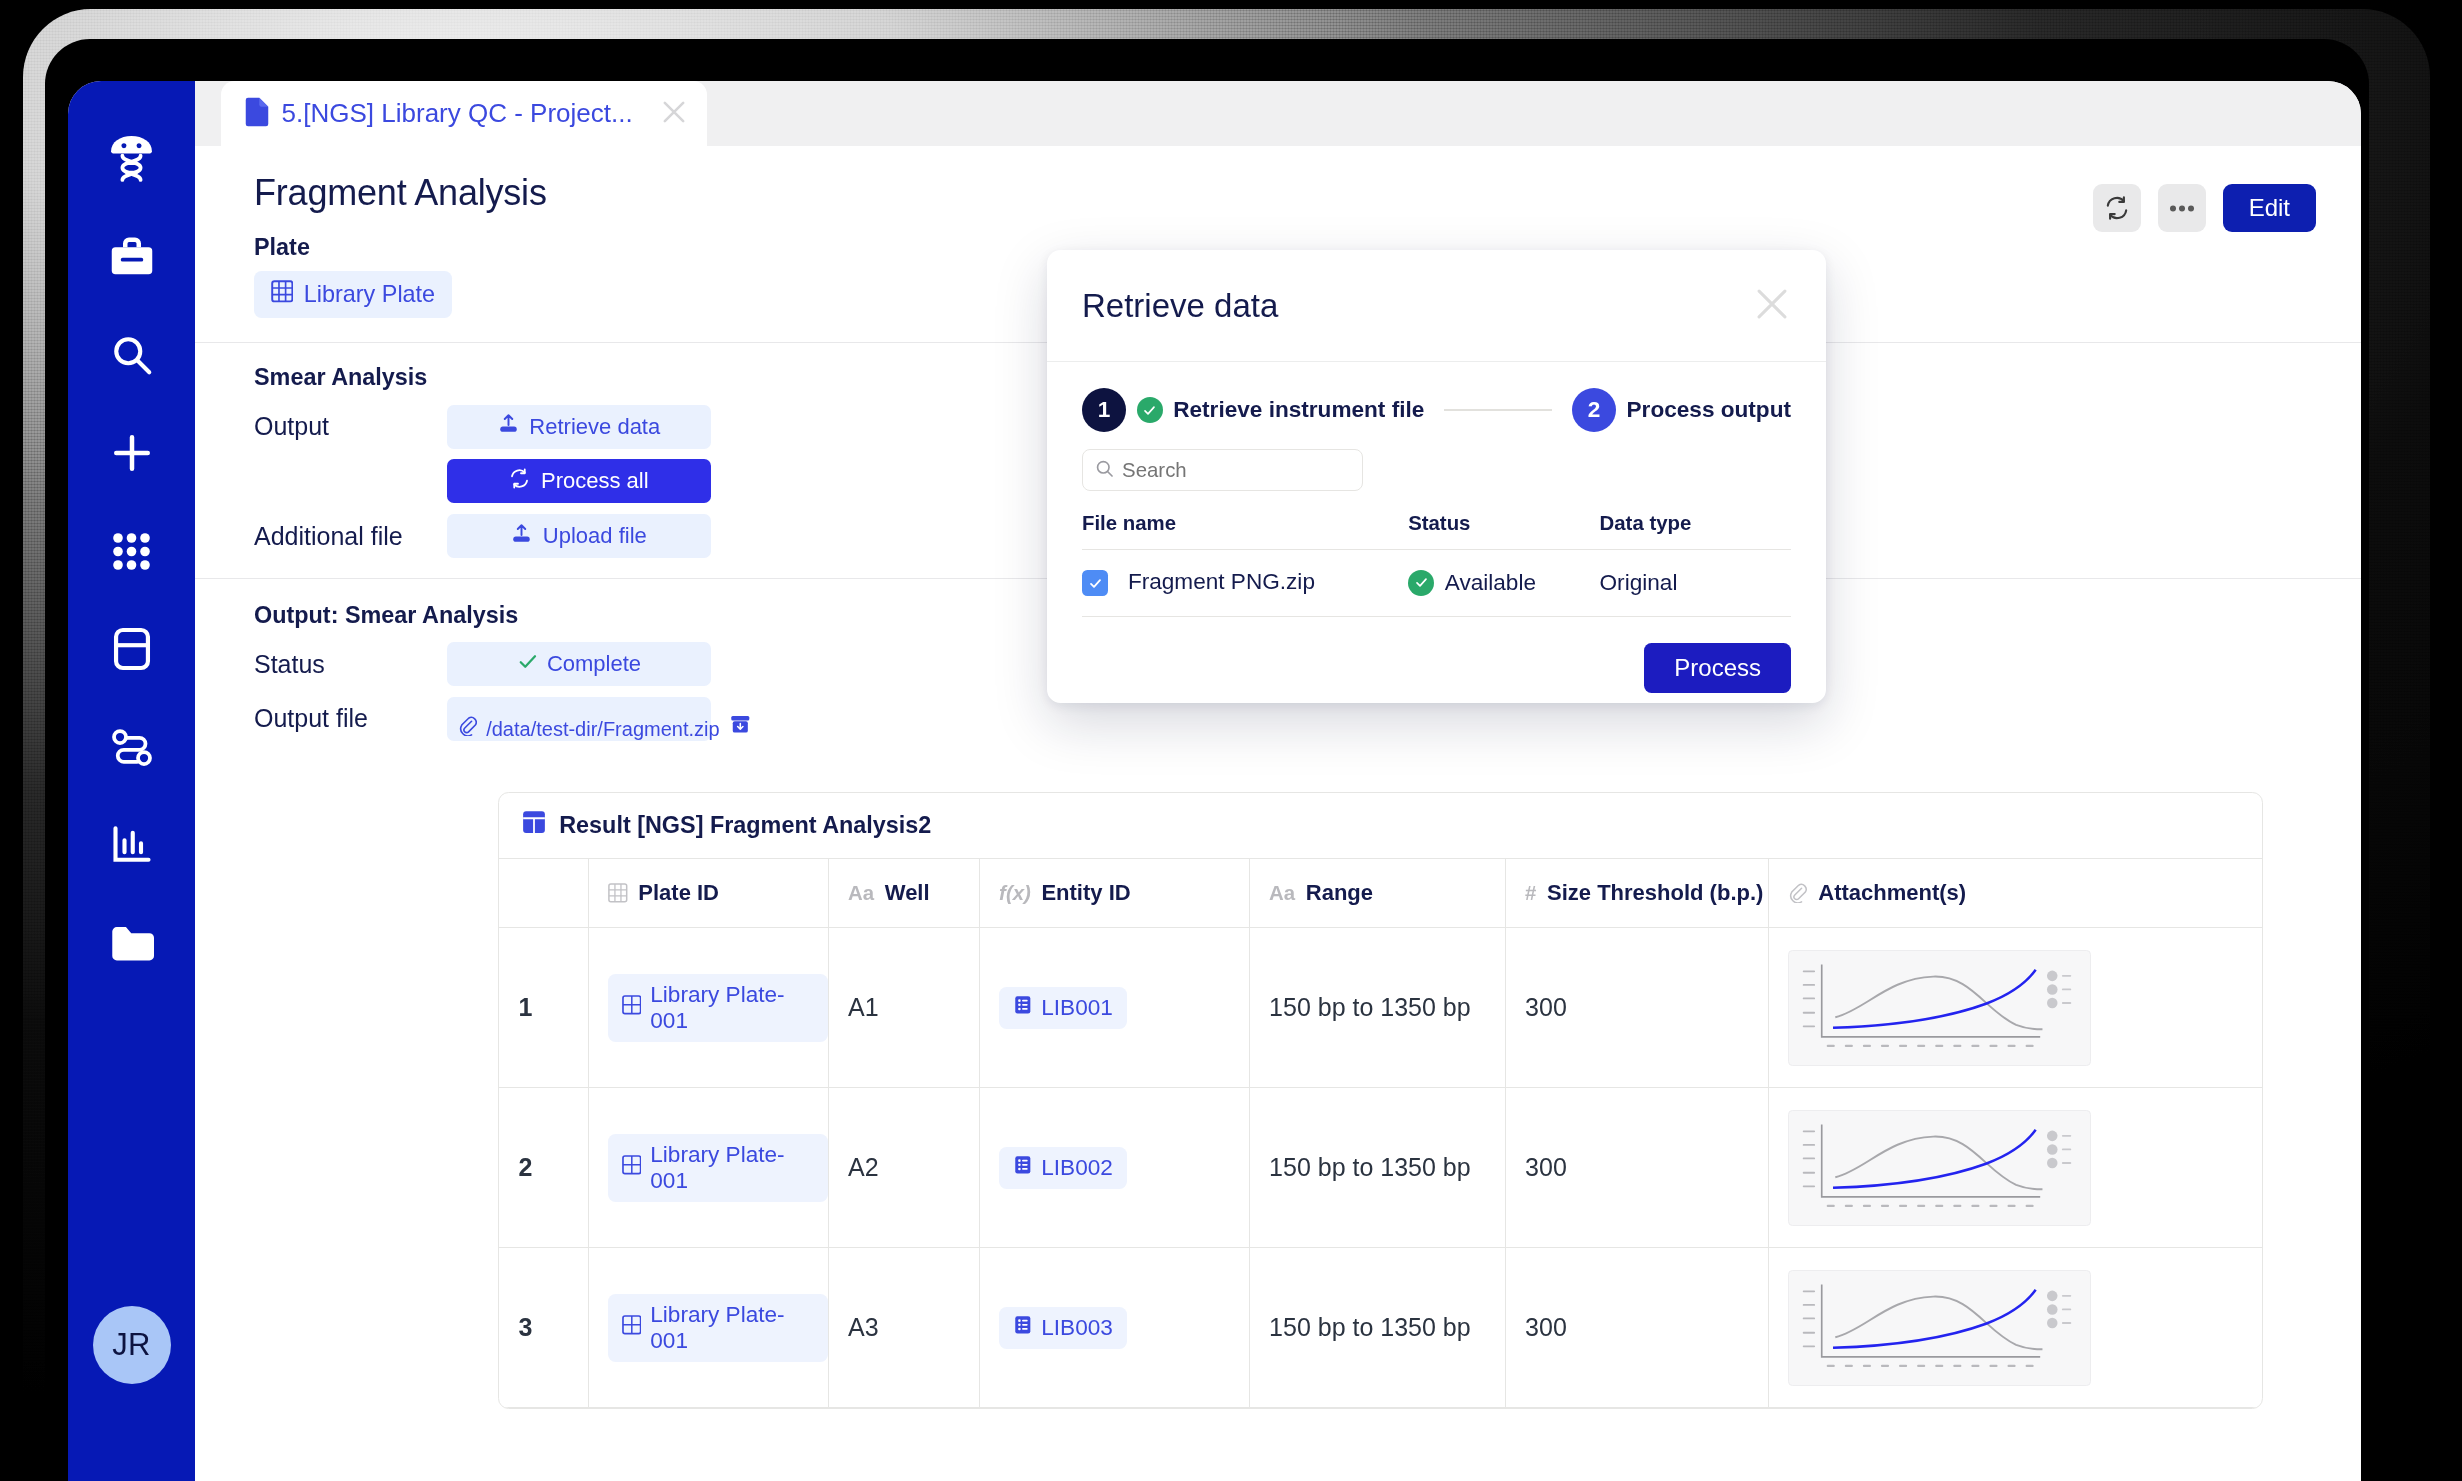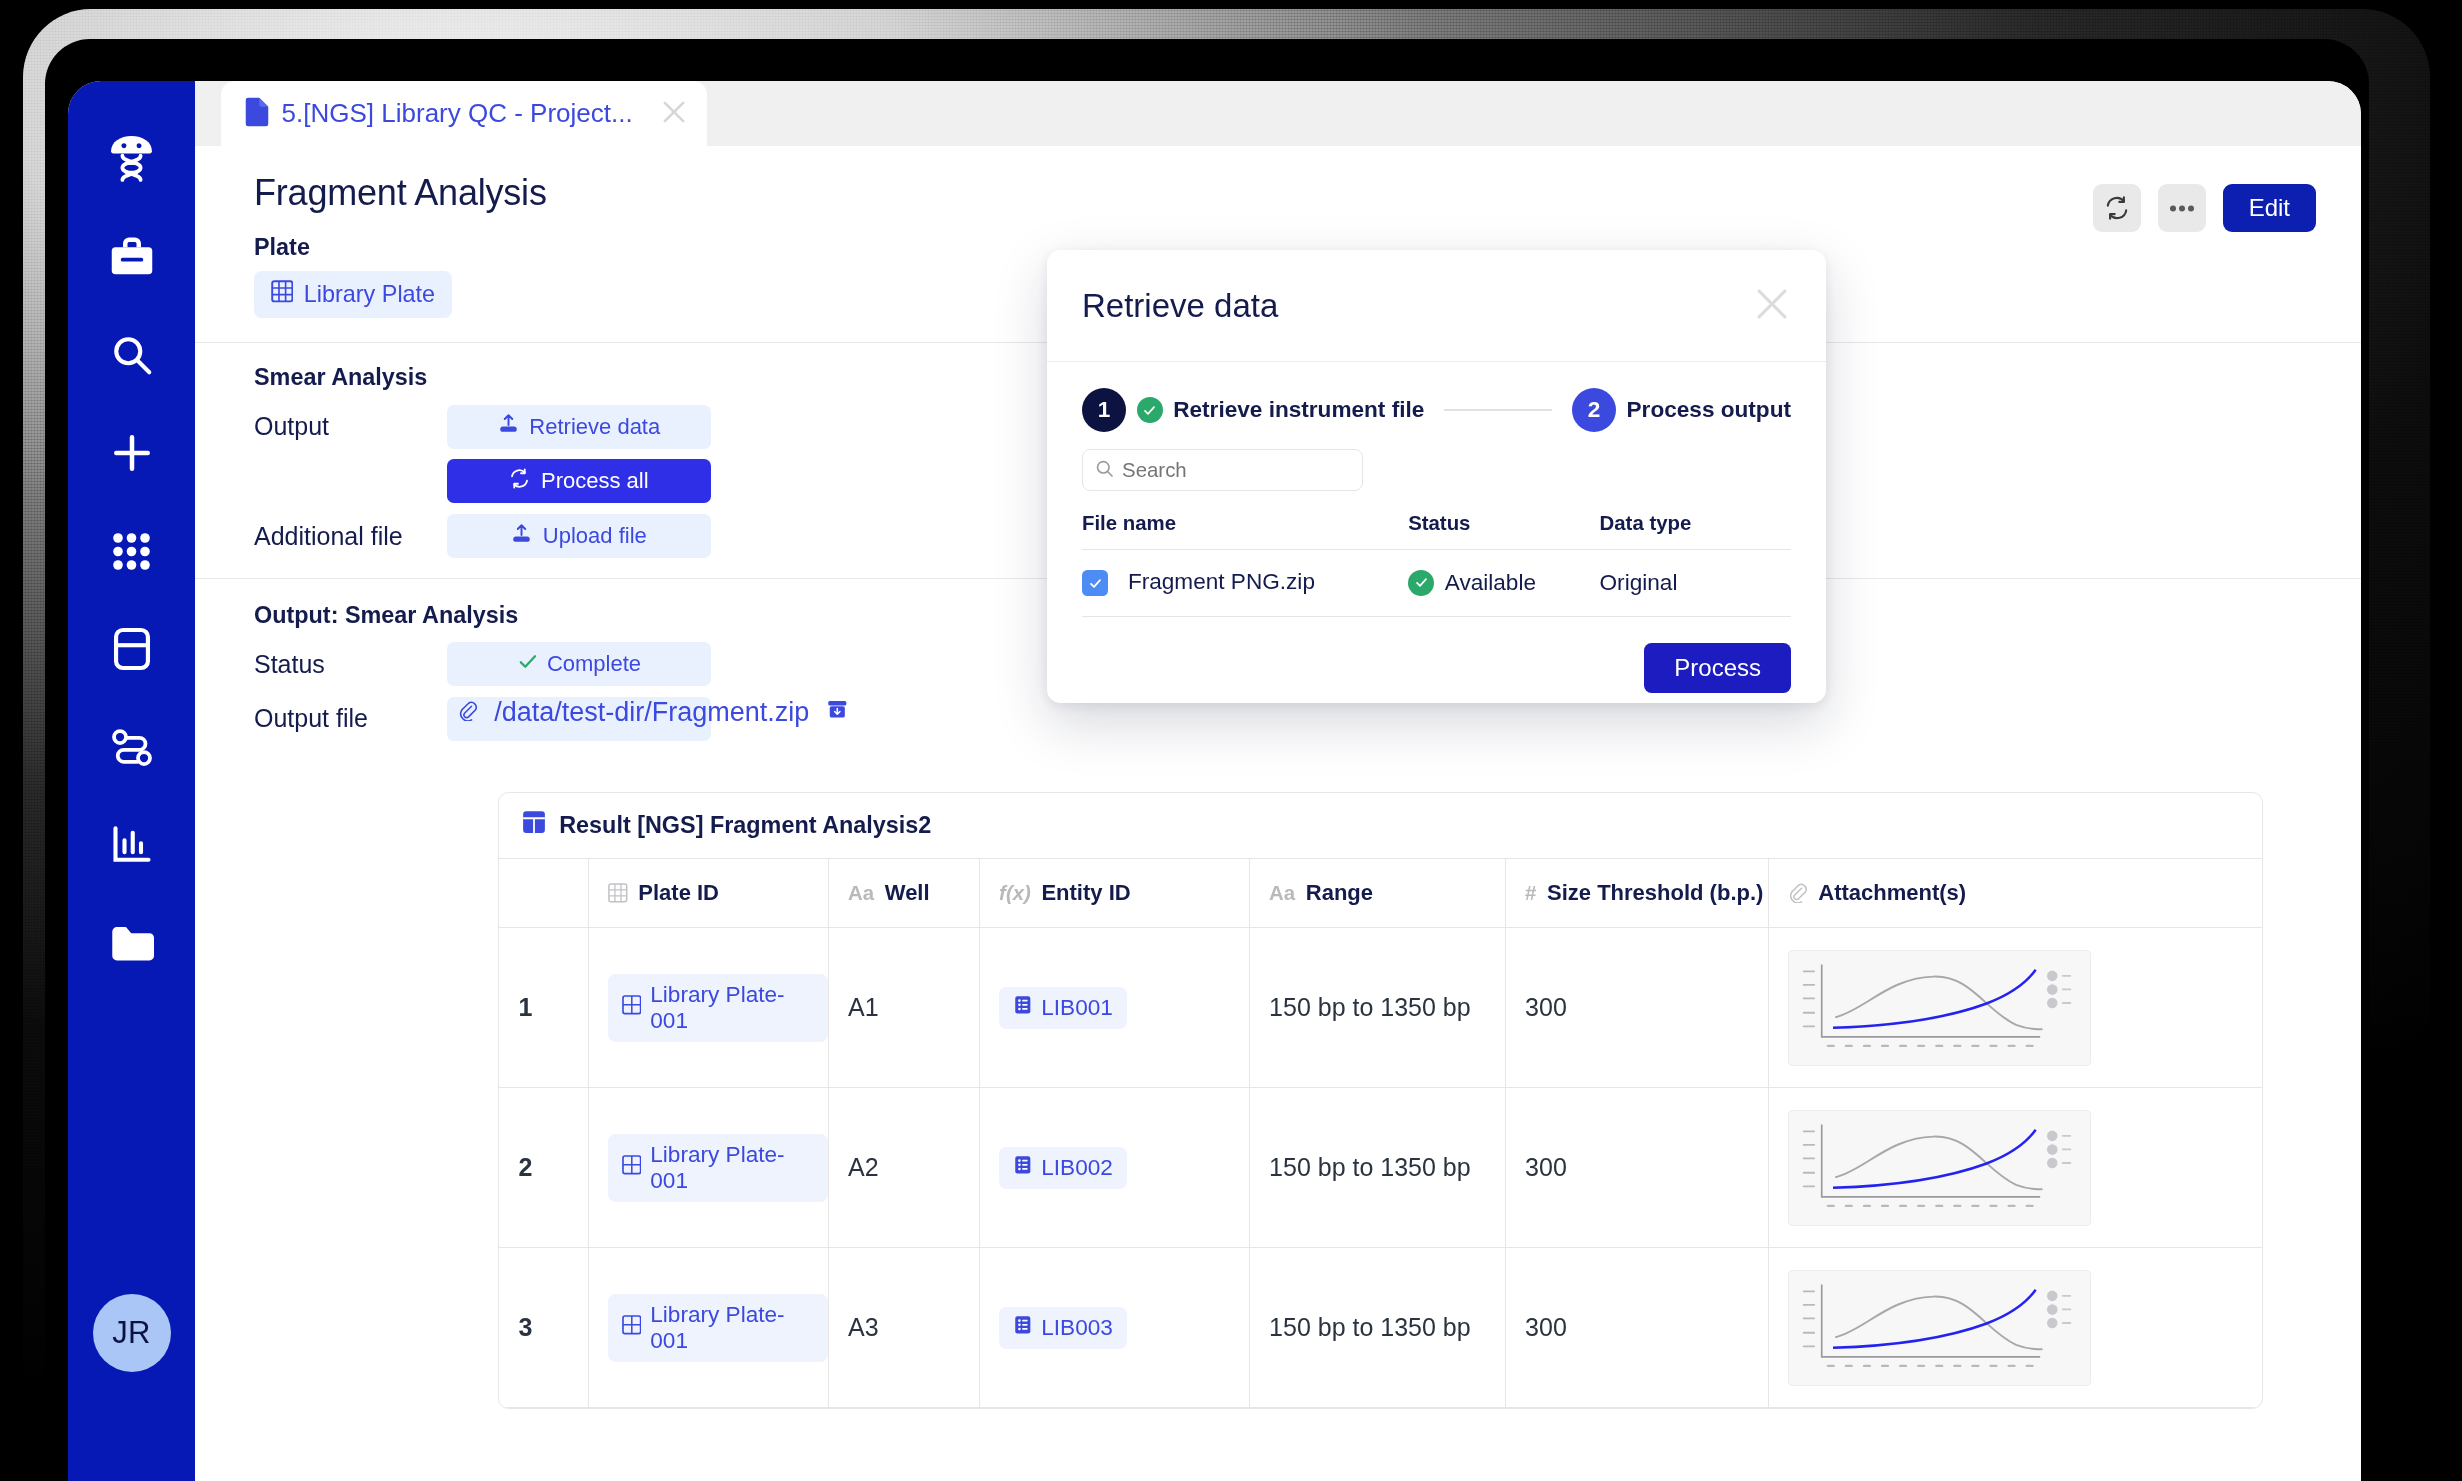--- a/index.html
+++ b/index.html
@@ -55,21 +55,21 @@
   }
   .nav-icon {
     width: 72px; height: 72px;
     display: flex; align-items: center; justify-content: center;
     margin-bottom: 26px;
     border-radius: 12px;
     cursor: pointer;
   }
   .nav-icon svg { display:block; }
   #avatar {
-    position: absolute; bottom: 109px;
+    position: absolute; bottom: 97px;
     width: 78px; height: 78px; border-radius: 50%;
     background: #a9c6f7;
     display:flex; align-items:center; justify-content:center;
     color: #0d1340; font-size: 31px; letter-spacing: 0.4px;
   }
 
   
   #content { flex: 1; display: flex; flex-direction: column; min-width:0; position: relative; }
 
   
@@ -129,23 +129,23 @@
     background:#eaf1fe; color:#3b49df;
     border-radius: 6.8px; border:none;
     display:flex; align-items:center; justify-content:center; gap: 9px;
     font-size:22px;
     font-family:"Liberation Sans", sans-serif;
   }
   .btn-file {
     width: 264px; height: 44px;
     background:#eaf1fe; color:#3b49df;
     border-radius: 6.8px; border:none;
-    display:flex; align-items:flex-start; gap: 17px;
+    display:flex; align-items:flex-end; gap: 9px;
     padding: 0 10.6px;
-    font-size: 27px; cursor:pointer;
+    font-size: 20px; cursor:pointer;
     font-family:"Liberation Sans", sans-serif;
   }
   .btn-file .fname{ flex:1; text-align:left; white-space:nowrap; }
 
   
   #top-actions { position:absolute; right: 45px; top: 38px; display:flex; align-items:center; gap: 16.6px; }
   .icon-btn {
     width:48px; height:48px; border-radius:9px; background:#e9e9ea;
     display:flex; align-items:center; justify-content:center; border:none; cursor:pointer;
   }

